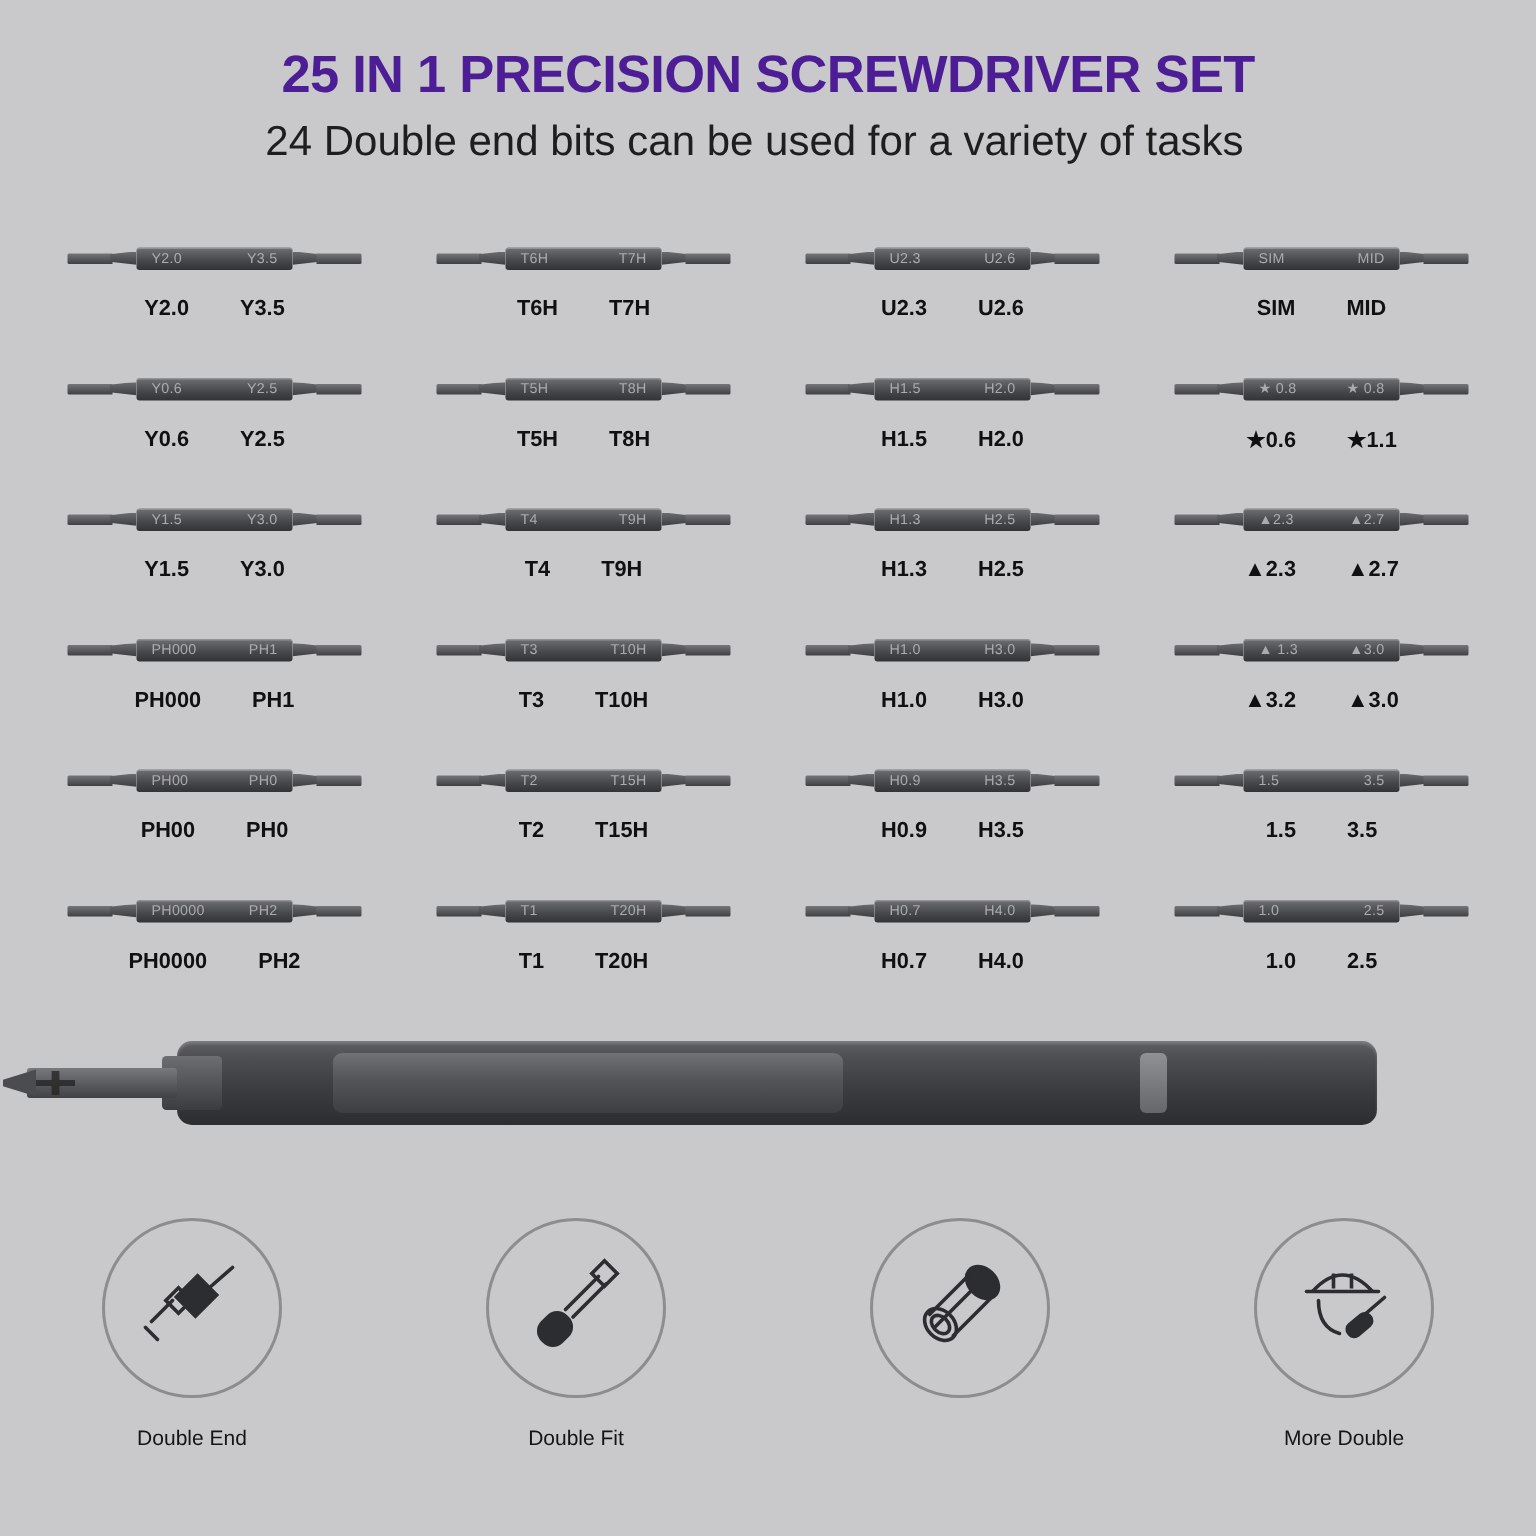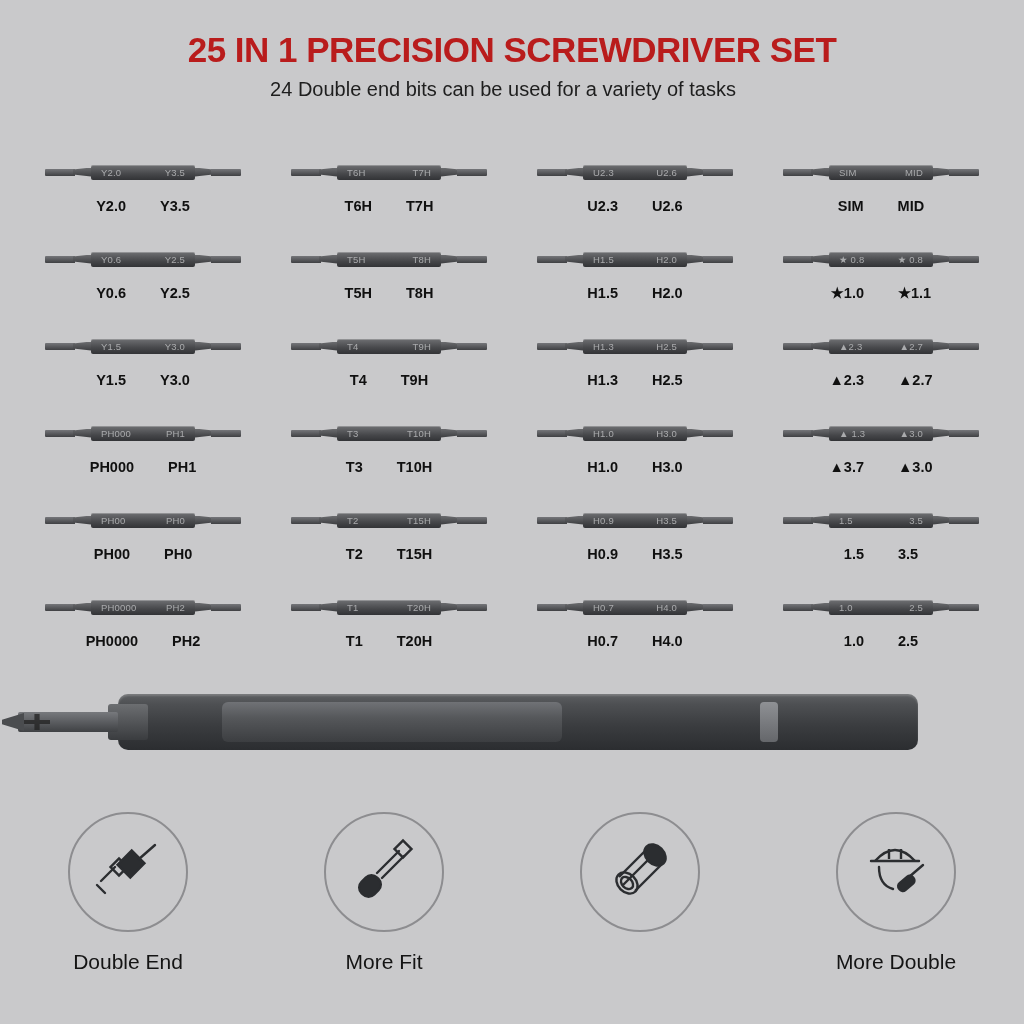--- a/index.html
+++ b/index.html
@@ -21,25 +21,25 @@
     position: relative;
   }
   
   .title {
     text-align: center;
     font-size: 35px;
     font-weight: bold;
     letter-spacing: -0.5px;
     margin: 0;
     padding-top: 30px;
-    color: #b91c1c;
+    color: #4c1d95;
   }
   .subtitle {
     text-align: center;
-    font-size: 20px;
+    font-size: 28px;
     margin: 8px 18px 0 0;
     color: #1e1e1e;
     font-weight: 400;
   }
 
   
   .grid {
     position: absolute;
     top: 150px;
     left: 24px;
@@ -218,21 +218,21 @@
     border-radius: 50%;
     border: 2px solid #8d8d90;
     margin: 0 auto;
     display: flex;
     align-items: center;
     justify-content: center;
     background: transparent;
   }
   .feature-label {
     margin-top: 18px;
-    font-size: 21px;
+    font-size: 14px;
     color: #141414;
   }
 </style>
 </head>
 <body>
 
 <div class="page">
 
   <h1 class="title">25 IN 1 PRECISION SCREWDRIVER SET</h1>
   <p class="subtitle">24 Double end bits can be used for a variety of tasks</p>
@@ -379,21 +379,21 @@
             <div class="body"></div>
             <div class="taper-r"></div>
             <div class="tip-r"></div>
             <div class="engrave">
               <span>★ 0.8</span>
               <span>★ 0.8</span>
             </div>
           </div>
         </div>
         <div class="bit-labels">
-          <span>★1.0</span>
+          <span>★0.6</span>
           <span>★1.1</span>
         </div>
       </div>
       <div class="bit-cell">
         <div class="bit-art">
           <div class="shaft">
             <div class="tip-l"></div>
             <div class="taper-l"></div>
             <div class="body"></div>
             <div class="taper-r"></div>
@@ -531,21 +531,21 @@
             <div class="body"></div>
             <div class="taper-r"></div>
             <div class="tip-r"></div>
             <div class="engrave">
               <span>▲ 1.3</span>
               <span>▲3.0</span>
             </div>
           </div>
         </div>
         <div class="bit-labels">
-          <span>▲3.7</span>
+          <span>▲3.2</span>
           <span>▲3.0</span>
         </div>
       </div>
       <div class="bit-cell">
         <div class="bit-art">
           <div class="shaft">
             <div class="tip-l"></div>
             <div class="taper-l"></div>
             <div class="body"></div>
             <div class="taper-r"></div>
@@ -720,21 +720,21 @@
       </div>
       <div class="feature">
         <div class="circle">
           <span><svg width="74" height="74" viewBox="0 0 74 74" fill="none" stroke="#2b2d30" stroke-width="2.4">
               <rect x="12" y="44" width="22" height="18" rx="8" transform="rotate(-45 23 53)" fill="#2b2d30"></rect>
               <path d="M30 40 L52 18" stroke-linecap="round"></path>
               <path d="M35 45 L57 23" stroke-linecap="round"></path>
               <rect x="50" y="10" width="12" height="12" transform="rotate(-45 56 16)"></rect>
             </svg></span>
         </div>
-        <div class="feature-label">More Fit</div>
+        <div class="feature-label">Double Fit</div>
       </div>
       <div class="feature">
         <div class="circle">
           <span><svg width="74" height="74" viewBox="0 0 74 74" fill="none" stroke="#2b2d30" stroke-width="2.4">
               <path d="M20 52 L52 20"></path>
               <ellipse cx="24" cy="50" rx="9" ry="12" transform="rotate(-45 24 50)"></ellipse>
               <ellipse cx="24" cy="50" rx="5" ry="7" transform="rotate(-45 24 50)"></ellipse>
               <ellipse cx="52" cy="22" rx="9" ry="12" transform="rotate(-45 52 22)" fill="#2b2d30"></ellipse>
               <path d="M16 44 L44 16"></path>
               <path d="M32 58 L60 30"></path>

